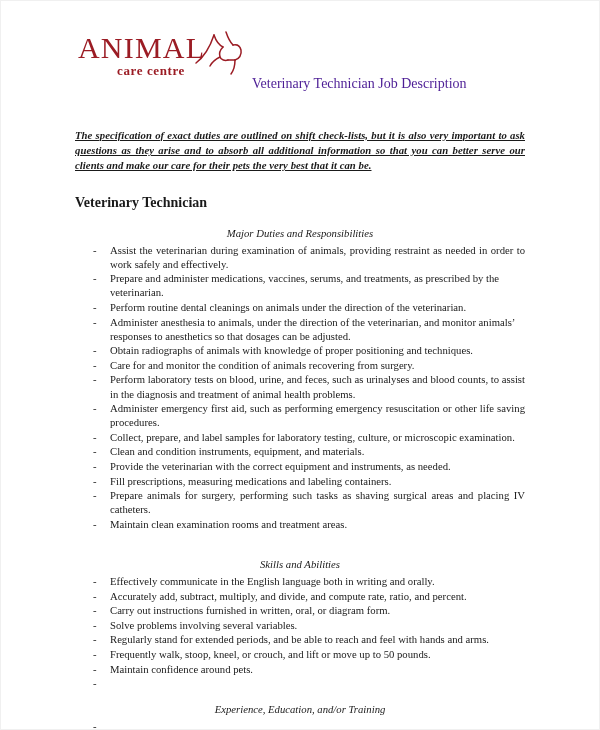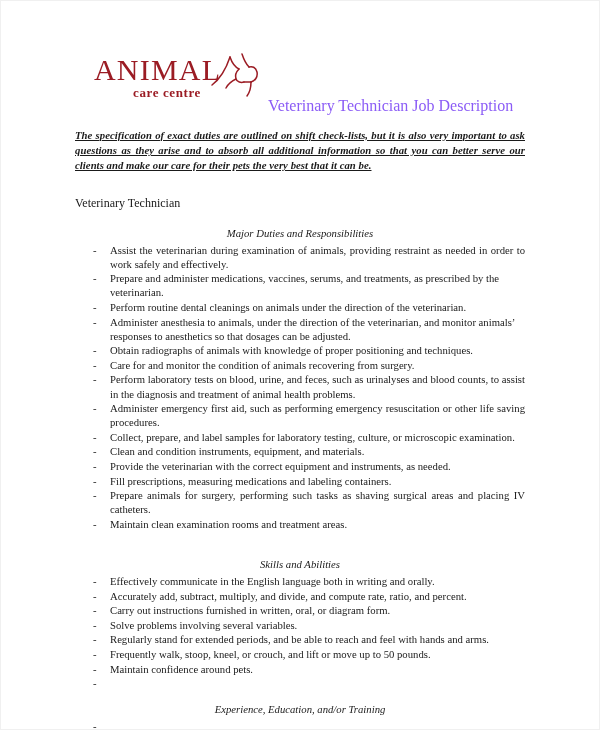--- a/index.html
+++ b/index.html
@@ -25,25 +25,24 @@
   .page-edge {
     position: absolute;
     inset: 0;
     border: 1px solid #f0f0f0;
     pointer-events: none;
   }
 
   
   .header {
     position: absolute;
-    left: 16px;
+    left: 0;
     top: 0;
     width: 536px;
     height: 112px;
-    margin-top: 22px;
   }
   .logo {
     position: absolute;
     left: 78px;
     top: 33px;
     width: 160px;
     height: 52px;
   }
   .logo-word {
     font-family: "Liberation Serif", "DejaVu Serif", serif;
@@ -72,23 +71,23 @@
     position: absolute;
     left: 112px;
     top: -4px;
     width: 62px;
     height: 54px;
   }
   .doc-title {
     position: absolute;
     left: 252px;
     top: 75px;
-    font-size: 16px;
+    font-size: 14px;
     line-height: 18px;
-    color: #8b5cf6;
+    color: #4c1d95;
     white-space: nowrap;
   }
 
   
   .content {
     position: absolute;
     left: 75px;
     top: 128px;
     width: 450px;
   }
@@ -96,22 +95,22 @@
     font-weight: 700;
     font-style: italic;
     font-size: 10.7px;
     line-height: 15.2px;
     text-align: justify;
     margin: 0 0 22px 0;
     letter-spacing: 0.05px;
     text-decoration: underline;
   }
   .sec-title {
-    font-weight: 400;
-    font-size: 12px;
+    font-weight: 700;
+    font-size: 14px;
     line-height: 14px;
     margin: 0 0 16px 0;
   }
   .sub-title {
     font-style: italic;
     font-size: 10.7px;
     line-height: 14px;
     margin: 0 0 3px 0;
     text-align: center;
   }

